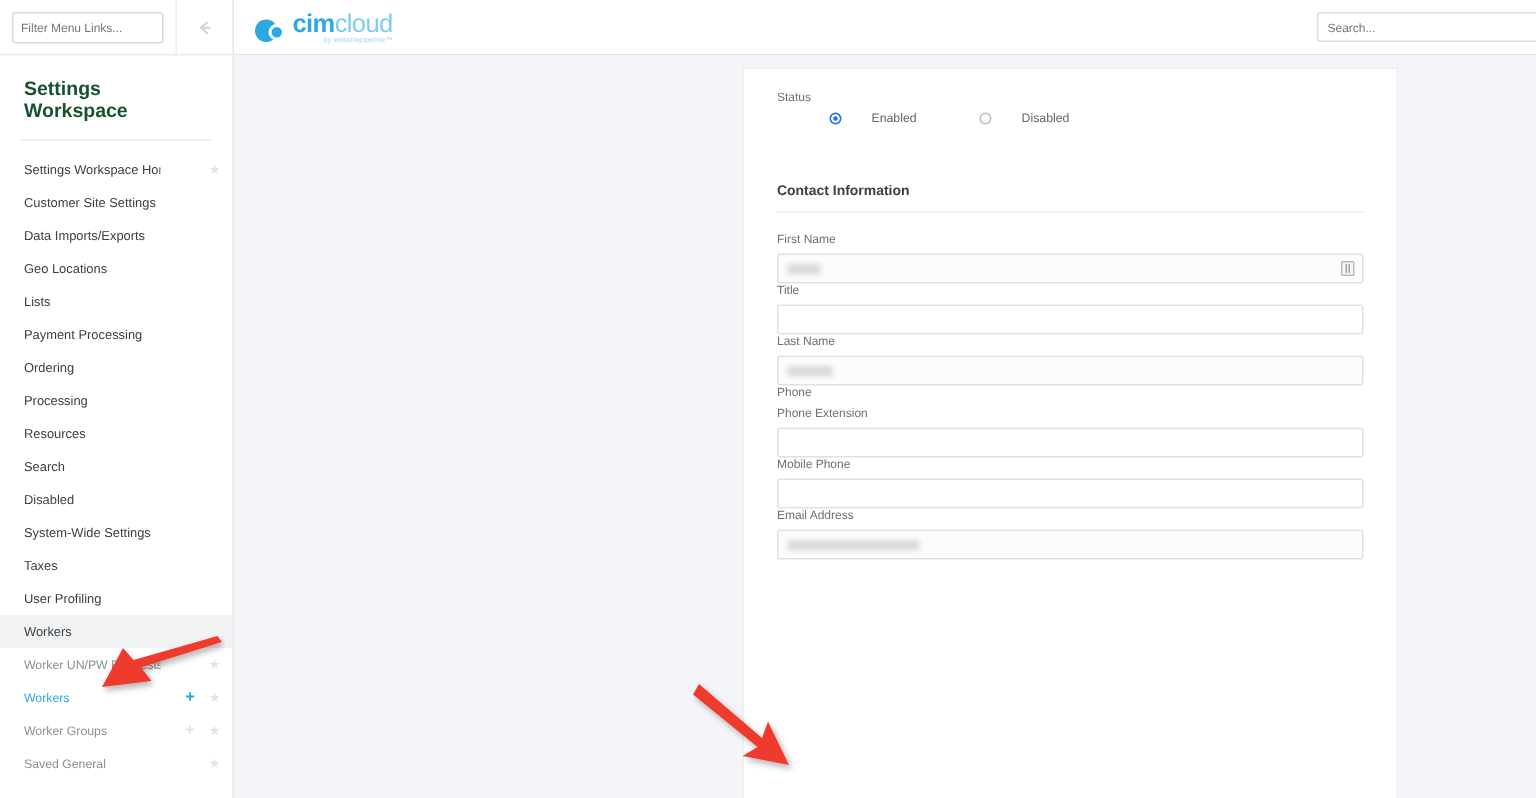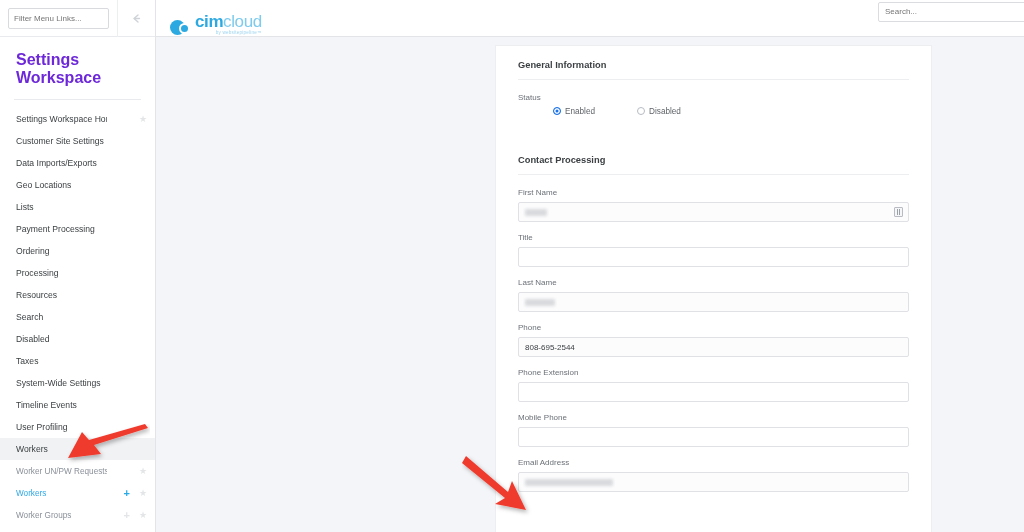--- a/index.html
+++ b/index.html
@@ -39,21 +39,21 @@
   }
   .collapse-btn {
     width: 38px; height: 37px;
     border-left: 1px solid #eceef0;
     display: flex; align-items: center; justify-content: center;
     cursor: pointer;
   }
   .collapse-btn svg { display: block; }
 
   .ws-title {
-    font-size: 16px; font-weight: bold; color: #6d28d9;
+    font-size: 13px; font-weight: bold; color: #14532d;
     padding: 14px 16px 12px 16px;
   }
   .ws-divider { height: 1px; background: #e8eaed; margin: 0 14px 6px 14px; }
 
   .menu { flex: 1; overflow: hidden; padding-top: 2px; }
   .menu-item {
     display: flex; align-items: center;
     height: 22px;
     padding: 0 8px 0 16px;
     font-size: 8.6px;
@@ -71,21 +71,21 @@
   .ic-plus.hidden { visibility: hidden; }
   .ic-star { font-size: 9px; line-height: 1; color: #e3e5e8; }
   .ic-star.hidden { visibility: hidden; }
 
   
   .main { flex: 1; height: 532px; display: flex; flex-direction: column; min-width: 0; }
   .topbar {
     height: 37px; flex: none;
     background: #ffffff;
     border-bottom: 1px solid #e2e4e8;
-    display: flex; justify-content: space-between;
+    display: flex; align-items: center; justify-content: space-between;
     padding: 0 0 0 14px;
   }
   .logo { display: flex; align-items: flex-end; gap: 4px; }
   .logo-mark { position: relative; width: 21px; height: 17px; }
   .logo-mark .c1 {
     position: absolute; left: 0; top: 1px;
     width: 15px; height: 15px; border-radius: 50%;
     background: #2ba9e0;
   }
   .logo-mark .c2 {
@@ -125,31 +125,31 @@
     font-size: 9.3px; font-weight: bold; color: #3c4043;
     padding-bottom: 9px;
     border-bottom: 1px solid #eceef0;
     margin-bottom: 13px;
   }
   .sec-title.spaced { margin-top: 39px; }
   .field-label {
     font-size: 8px; color: #6b7077; margin-bottom: 5px;
   }
   .radio-row { display: flex; align-items: center; gap: 13px; padding-left: 6px; margin-top: 2px; }
-  .radio-opt { display: flex; align-items: flex-start; gap: 4px; cursor: pointer; padding-left: 29px; }
+  .radio-opt { display: flex; align-items: flex-end; gap: 20px; cursor: pointer; padding-left: 29px; }
   .radio-dot {
     width: 8px; height: 8px; border-radius: 50%;
     border: 1px solid #b7bcc2; background: #fff;
     display: flex; align-items: center; justify-content: center;
     flex: none;
   }
   .radio-dot.on { border-color: #1a73e8; background: #1a73e8; box-shadow: inset 0 0 0 1.5px #fff; }
   .radio-lbl { font-size: 8.2px; color: #5f6368; }
 
-  .field { margin-bottom: 11px; }
+  .field { }
   .input-box {
     position: relative;
     width: 100%; height: 20px;
     border: 1px solid #dfe1e5; border-radius: 2px;
     background: #fcfcfd;
     display: flex; align-items: center;
     padding: 0 6px;
     font-size: 8px; color: #3c4043;
   }
   .input-box.plain { background: #fff; }
@@ -266,35 +266,28 @@
           </span>
         </div>
         <div class="menu-item">
           <span class="mlabel">Disabled</span>
           <span class="icons">
             <span class="ic-plus hidden">+</span>
             <span class="ic-star hidden">★</span>
           </span>
         </div>
         <div class="menu-item">
+          <span class="mlabel">System-Wide Settings</span>
+          <span class="icons">
+            <span class="ic-plus hidden">+</span>
+            <span class="ic-star hidden">★</span>
+          </span>
+        </div>
+        <div class="menu-item">
           <span class="mlabel">Taxes</span>
-          <span class="icons">
-            <span class="ic-plus hidden">+</span>
-            <span class="ic-star hidden">★</span>
-          </span>
-        </div>
-        <div class="menu-item">
-          <span class="mlabel">System-Wide Settings</span>
-          <span class="icons">
-            <span class="ic-plus hidden">+</span>
-            <span class="ic-star hidden">★</span>
-          </span>
-        </div>
-        <div class="menu-item">
-          <span class="mlabel">Timeline Events</span>
           <span class="icons">
             <span class="ic-plus hidden">+</span>
             <span class="ic-star hidden">★</span>
           </span>
         </div>
         <div class="menu-item">
           <span class="mlabel">User Profiling</span>
           <span class="icons">
             <span class="ic-plus hidden">+</span>
             <span class="ic-star hidden">★</span>
@@ -355,35 +348,34 @@
         </div>
       </div>
       <div class="search-wrap">
         <input class="search-input" type="text" placeholder="Search..." style="">
       </div>
     </div>
 
     <div class="content">
       <div class="card">
 
-        <div class="sec-title">General Information</div>
 
         <div class="field-label">Status</div>
         <div class="radio-row" id="status-radios">
             <div class="radio-opt">
               <span class="radio-dot on"></span>
               <span class="radio-lbl">Enabled</span>
             </div>
             <div class="radio-opt">
               <span class="radio-dot"></span>
               <span class="radio-lbl">Disabled</span>
             </div>
           </div>
 
-        <div class="sec-title spaced">Contact Processing</div>
+        <div class="sec-title spaced">Contact Information</div>
 
         <div id="fields-list">
             <div class="field">
               <div class="field-label">First Name</div>
               <div class="input-box">
                 <span class="redact" style="width: 22px;"></span>
                 <span class="inline-icon">
                   <i></i>
                 </span>
               </div>
@@ -395,23 +387,20 @@
               </div>
             </div>
             <div class="field">
               <div class="field-label">Last Name</div>
               <div class="input-box">
                 <span class="redact" style="width: 30px;"></span>
               </div>
             </div>
             <div class="field">
               <div class="field-label">Phone</div>
-              <div class="input-box">
-                <span>808-695-2544</span>
-              </div>
             </div>
             <div class="field">
               <div class="field-label">Phone Extension</div>
               <div class="input-box plain">
                 <span></span>
               </div>
             </div>
             <div class="field">
               <div class="field-label">Mobile Phone</div>
               <div class="input-box plain">

